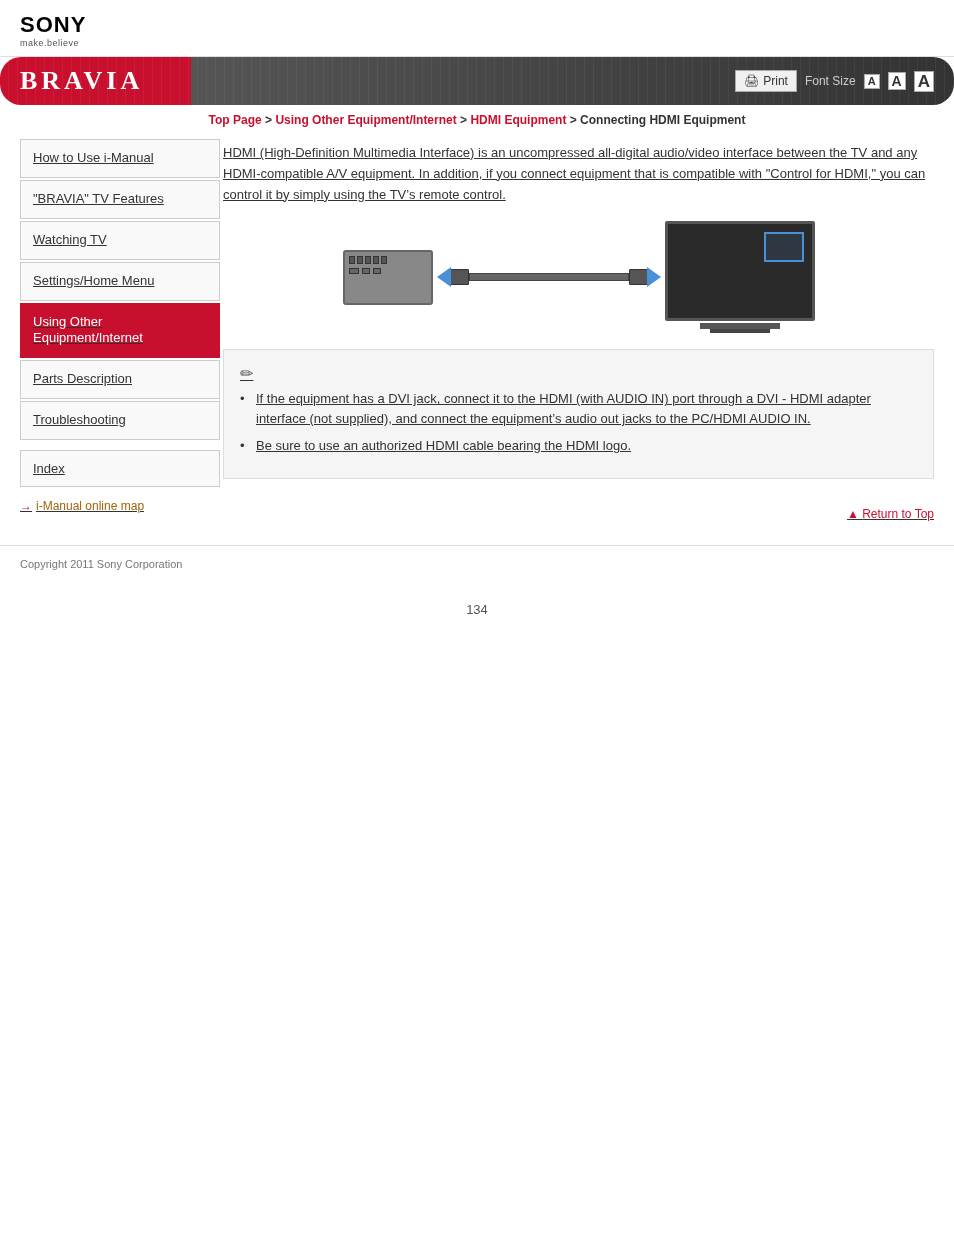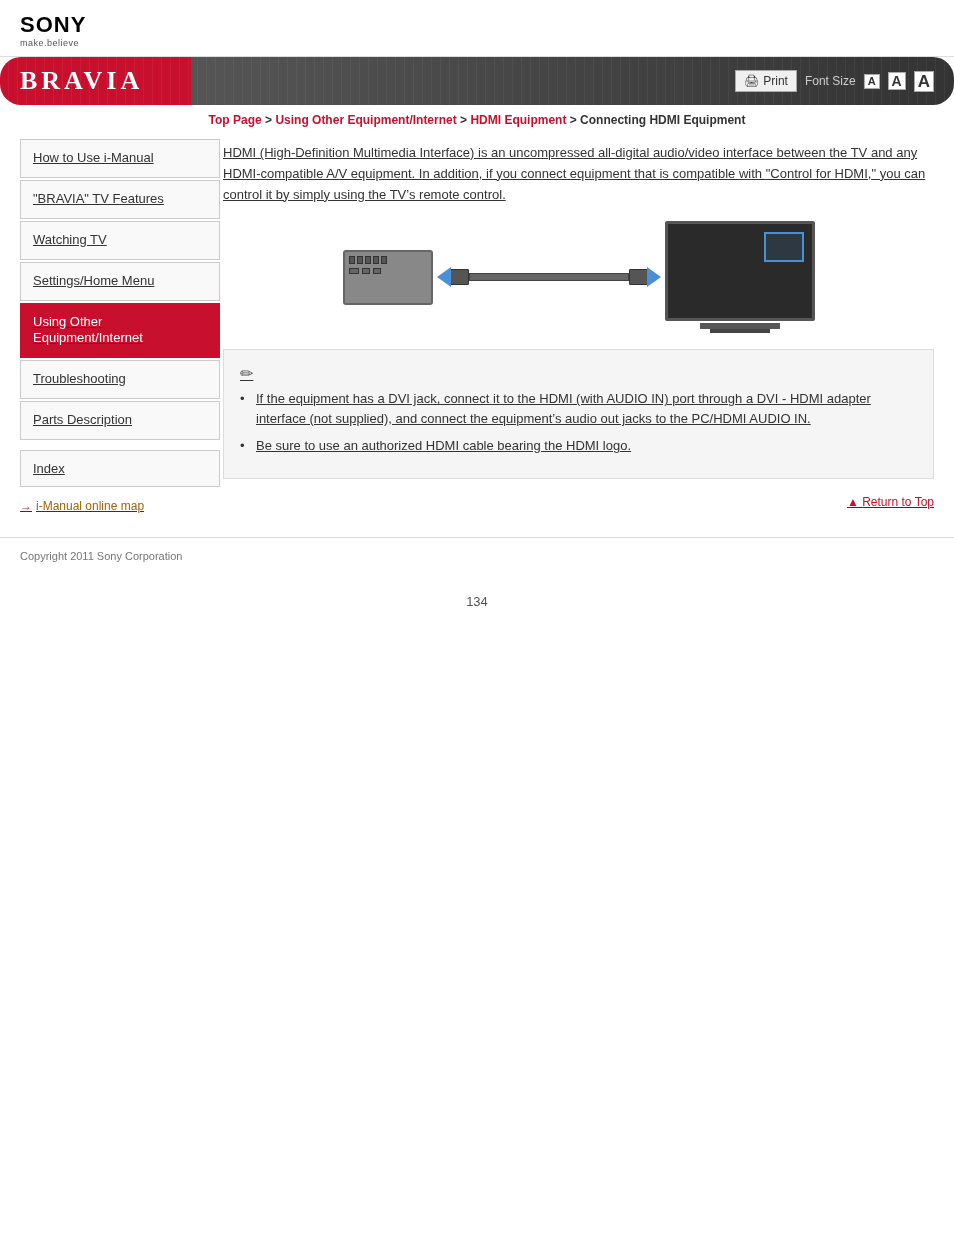--- a/index.html
+++ b/index.html
@@ -280,21 +280,21 @@
     .notes-list li::before {
       content: '•';
       position: absolute;
       left: 0;
       color: #333;
     }
 
     
     .return-top {
       text-align: right;
-      margin-top: 12px;
+      margin-top: 24px;
       padding: 4px 0;
       font-size: 12px;
     }
     .return-top a {
       color: #c8102e;
       text-decoration: none;
     }
     .return-top a::before {
       content: '▲ ';
     }
@@ -354,22 +354,22 @@
 </div>
 
 <div class="main-layout">
 
   <div class="sidebar">
     <div class="sidebar-item">How to Use i-Manual</div>
     <div class="sidebar-item">"BRAVIA" TV Features</div>
     <div class="sidebar-item">Watching TV</div>
     <div class="sidebar-item">Settings/Home Menu</div>
     <div class="sidebar-item active">Using Other Equipment/Internet</div>
+    <div class="sidebar-item">Parts Description</div>
     <div class="sidebar-item">Troubleshooting</div>
-    <div class="sidebar-item">Parts Description</div>
 
     <div class="sidebar-index">Index</div>
     <a class="sidebar-link" href="#">i-Manual online map</a>
   </div>
 
   <div class="content">
 
     <p class="content-description">HDMI (High-Definition Multimedia Interface) is an uncompressed all-digital audio/video interface between the TV and any HDMI-compatible A/V equipment. In addition, if you connect equipment that is compatible with "Control for HDMI," you can control it by simply using the TV’s remote control.</p>
 
     <div class="hdmi-diagram">

